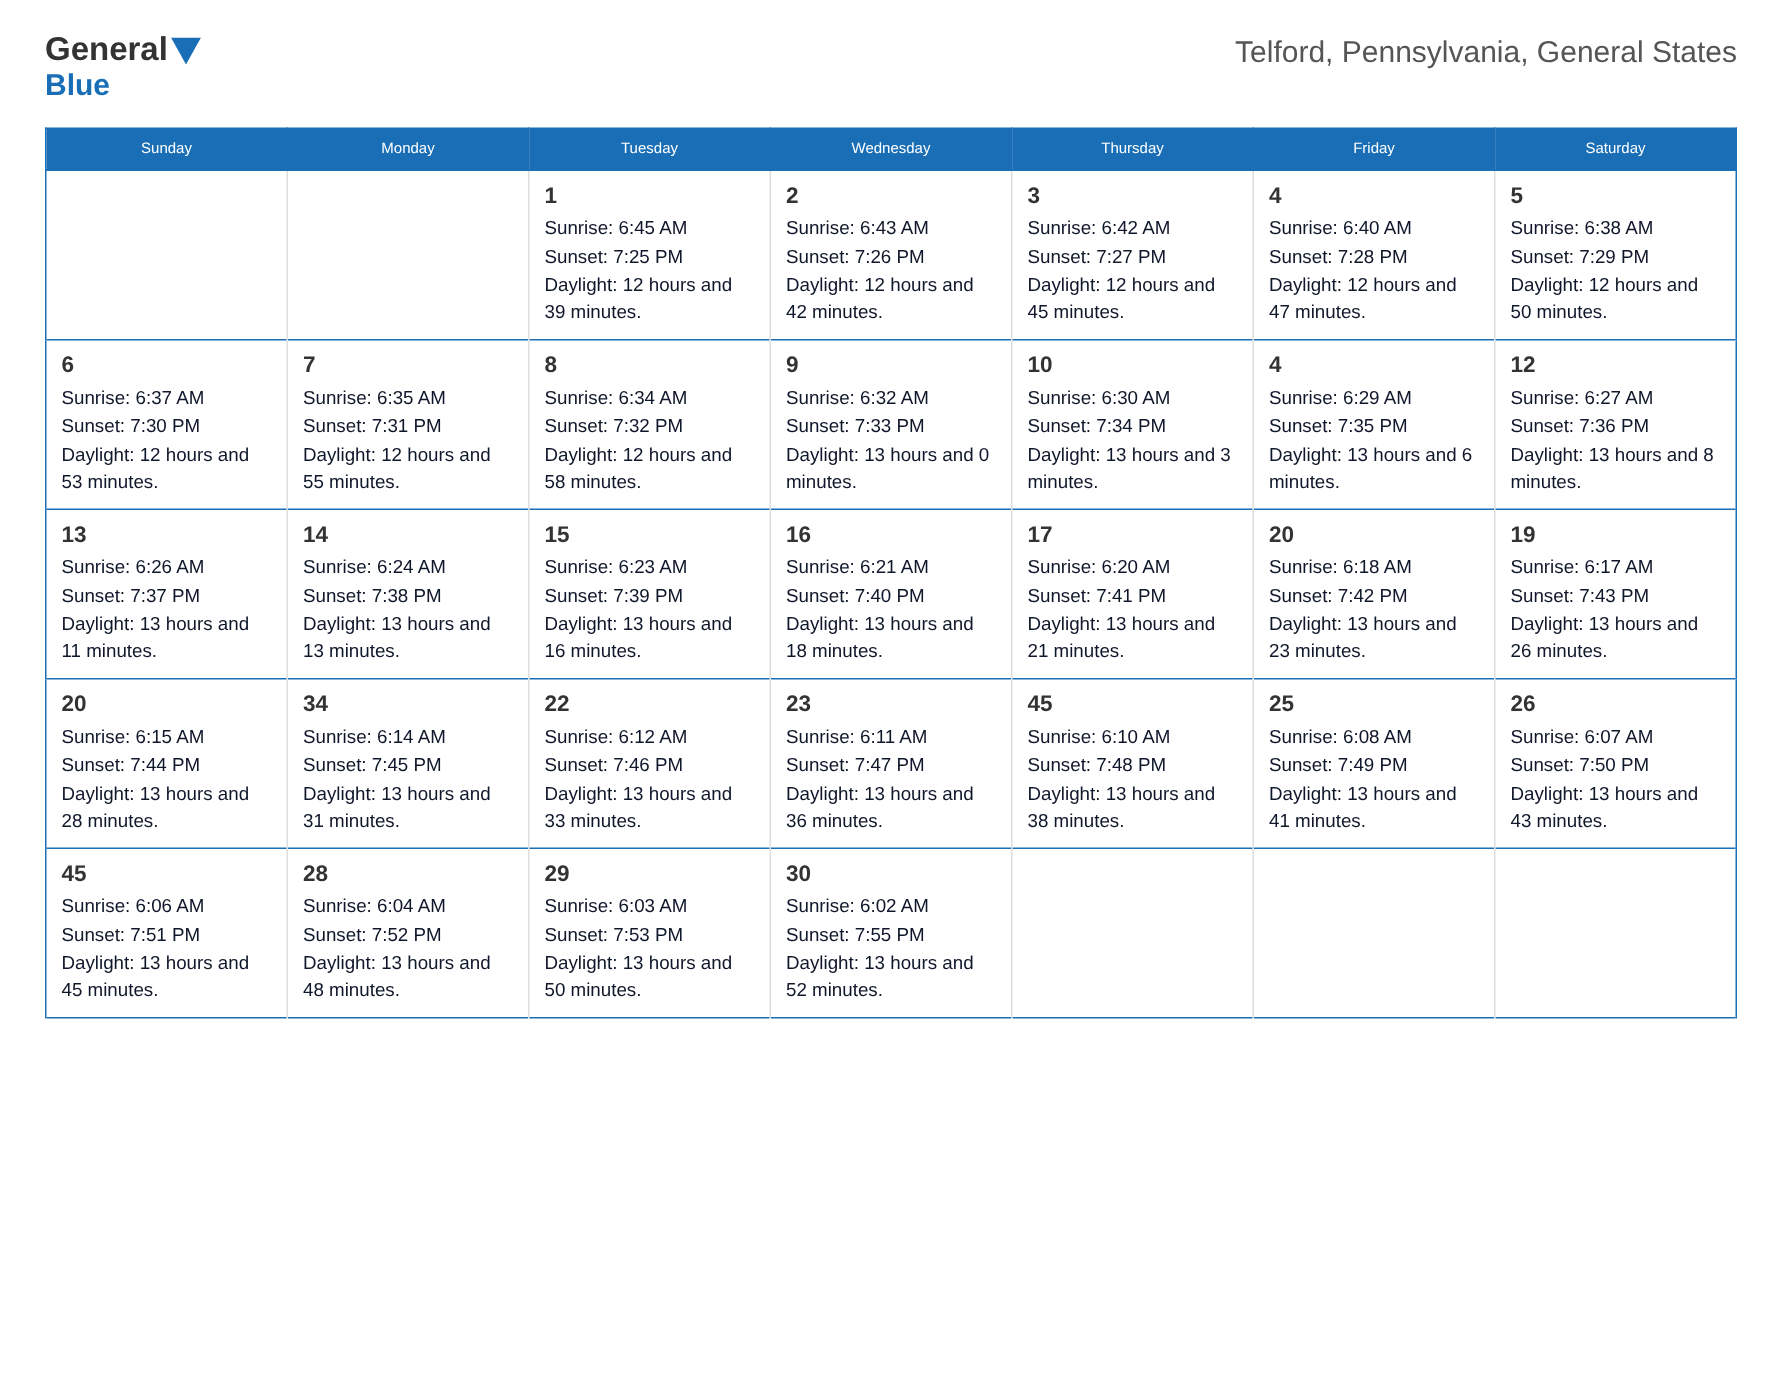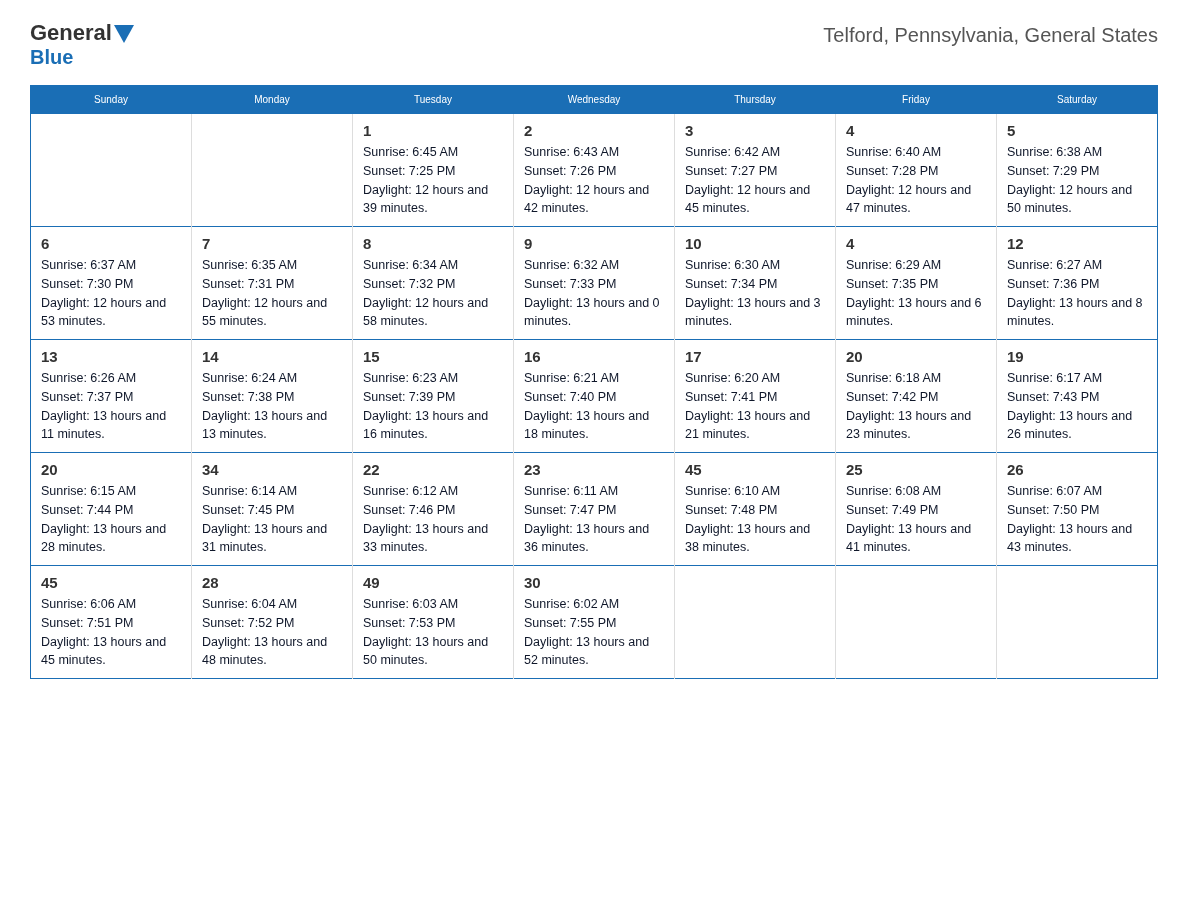--- a/index.html
+++ b/index.html
@@ -248,21 +248,21 @@
       <tr>
         <td>
           <span class="day-number">45</span>
           <div class="day-info">Sunrise: 6:06 AM<br>Sunset: 7:51 PM<br>Daylight: 13 hours and 45 minutes.</div>
         </td>
         <td>
           <span class="day-number">28</span>
           <div class="day-info">Sunrise: 6:04 AM<br>Sunset: 7:52 PM<br>Daylight: 13 hours and 48 minutes.</div>
         </td>
         <td>
-          <span class="day-number">49</span>
+          <span class="day-number">29</span>
           <div class="day-info">Sunrise: 6:03 AM<br>Sunset: 7:53 PM<br>Daylight: 13 hours and 50 minutes.</div>
         </td>
         <td>
           <span class="day-number">30</span>
           <div class="day-info">Sunrise: 6:02 AM<br>Sunset: 7:55 PM<br>Daylight: 13 hours and 52 minutes.</div>
         </td>
         <td class="empty-cell"></td>
         <td class="empty-cell"></td>
         <td class="empty-cell"></td>
       </tr>

